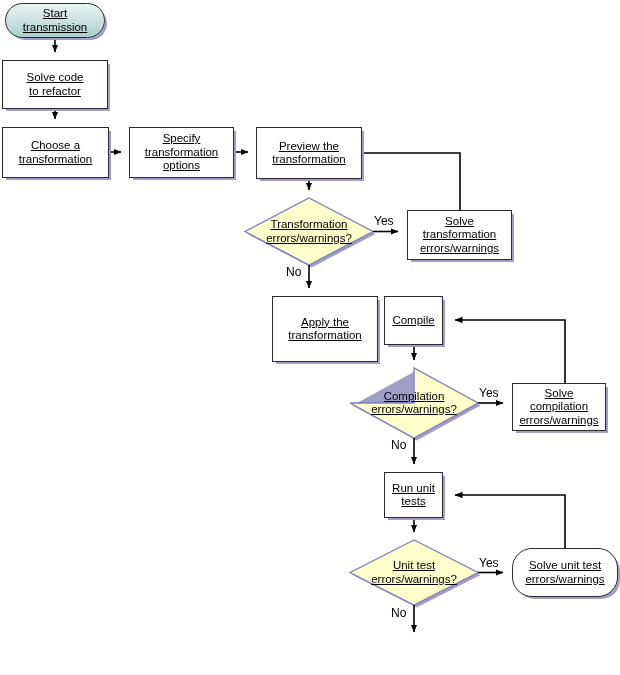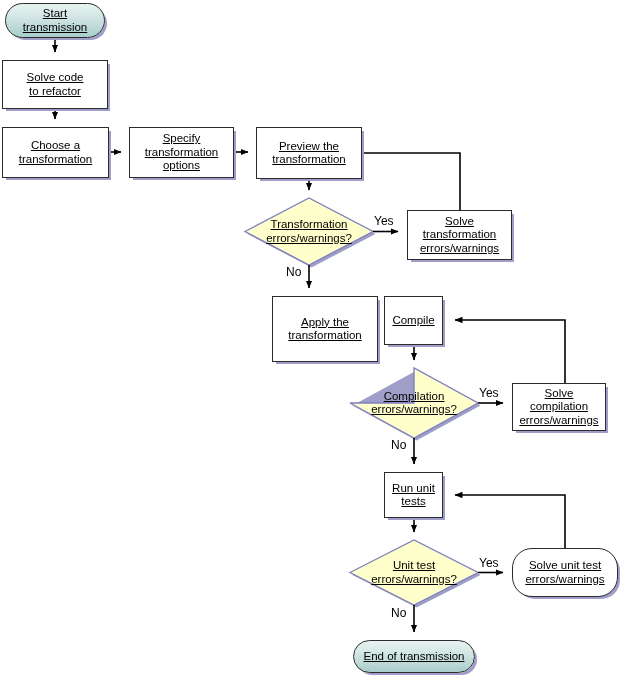--- a/index.html
+++ b/index.html
@@ -201,23 +201,20 @@
   <div class="node decision" style="left:350px; top:540px; width:128px; height:65px;">
     <span class="node-label">Unit test
 errors/warnings?</span>
   </div>
 
   <div class="node process" style="left:512px; top:548px; width:106px; height:49px;border-radius:20px;">
     <span class="node-label">Solve unit test
 errors/warnings</span>
   </div>
 
-  <div class="node terminator" style="left:353px; top:640px; width:122px; height:33px;">
-    <span class="node-label">End of transmission</span>
-  </div>
 
   <span class="edge-label" style="left:374px; top:215px;">Yes</span>
   <span class="edge-label" style="left:286px; top:266px;">No</span>
 
   <span class="edge-label" style="left:479px; top:387px;">Yes</span>
   <span class="edge-label" style="left:391px; top:439px;">No</span>
 
   <span class="edge-label" style="left:479px; top:557px;">Yes</span>
   <span class="edge-label" style="left:391px; top:607px;">No</span>
 

